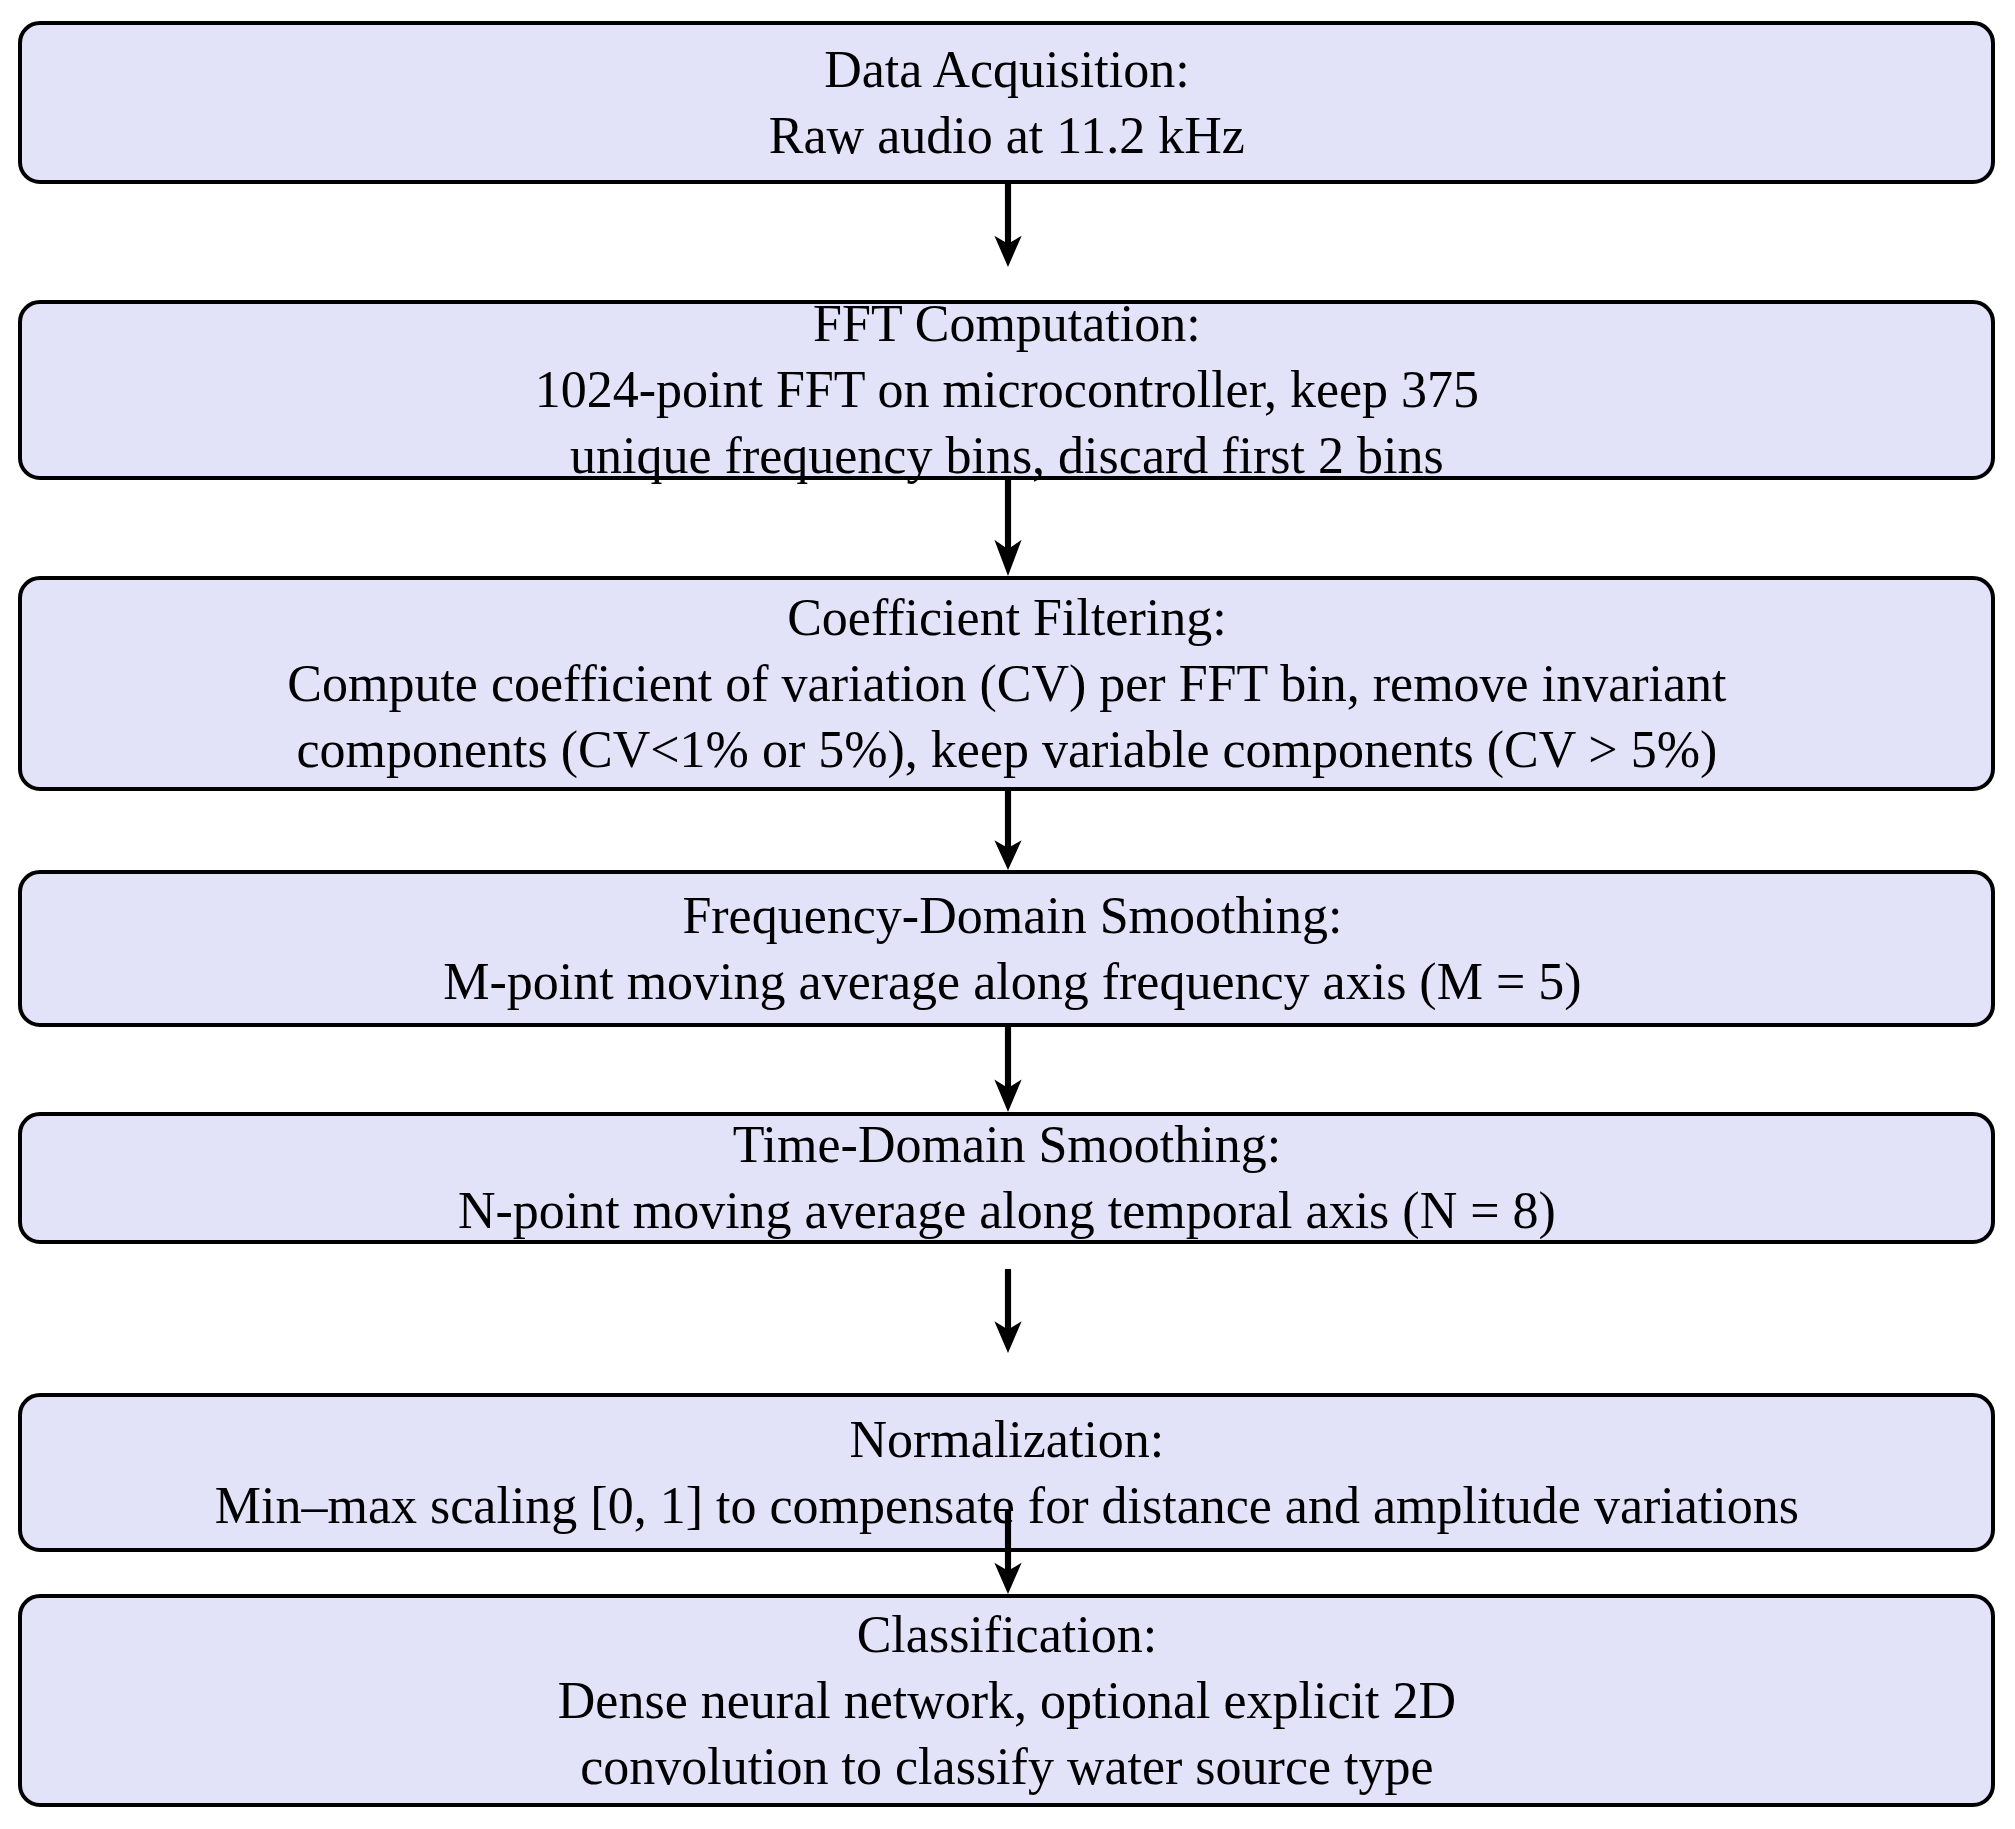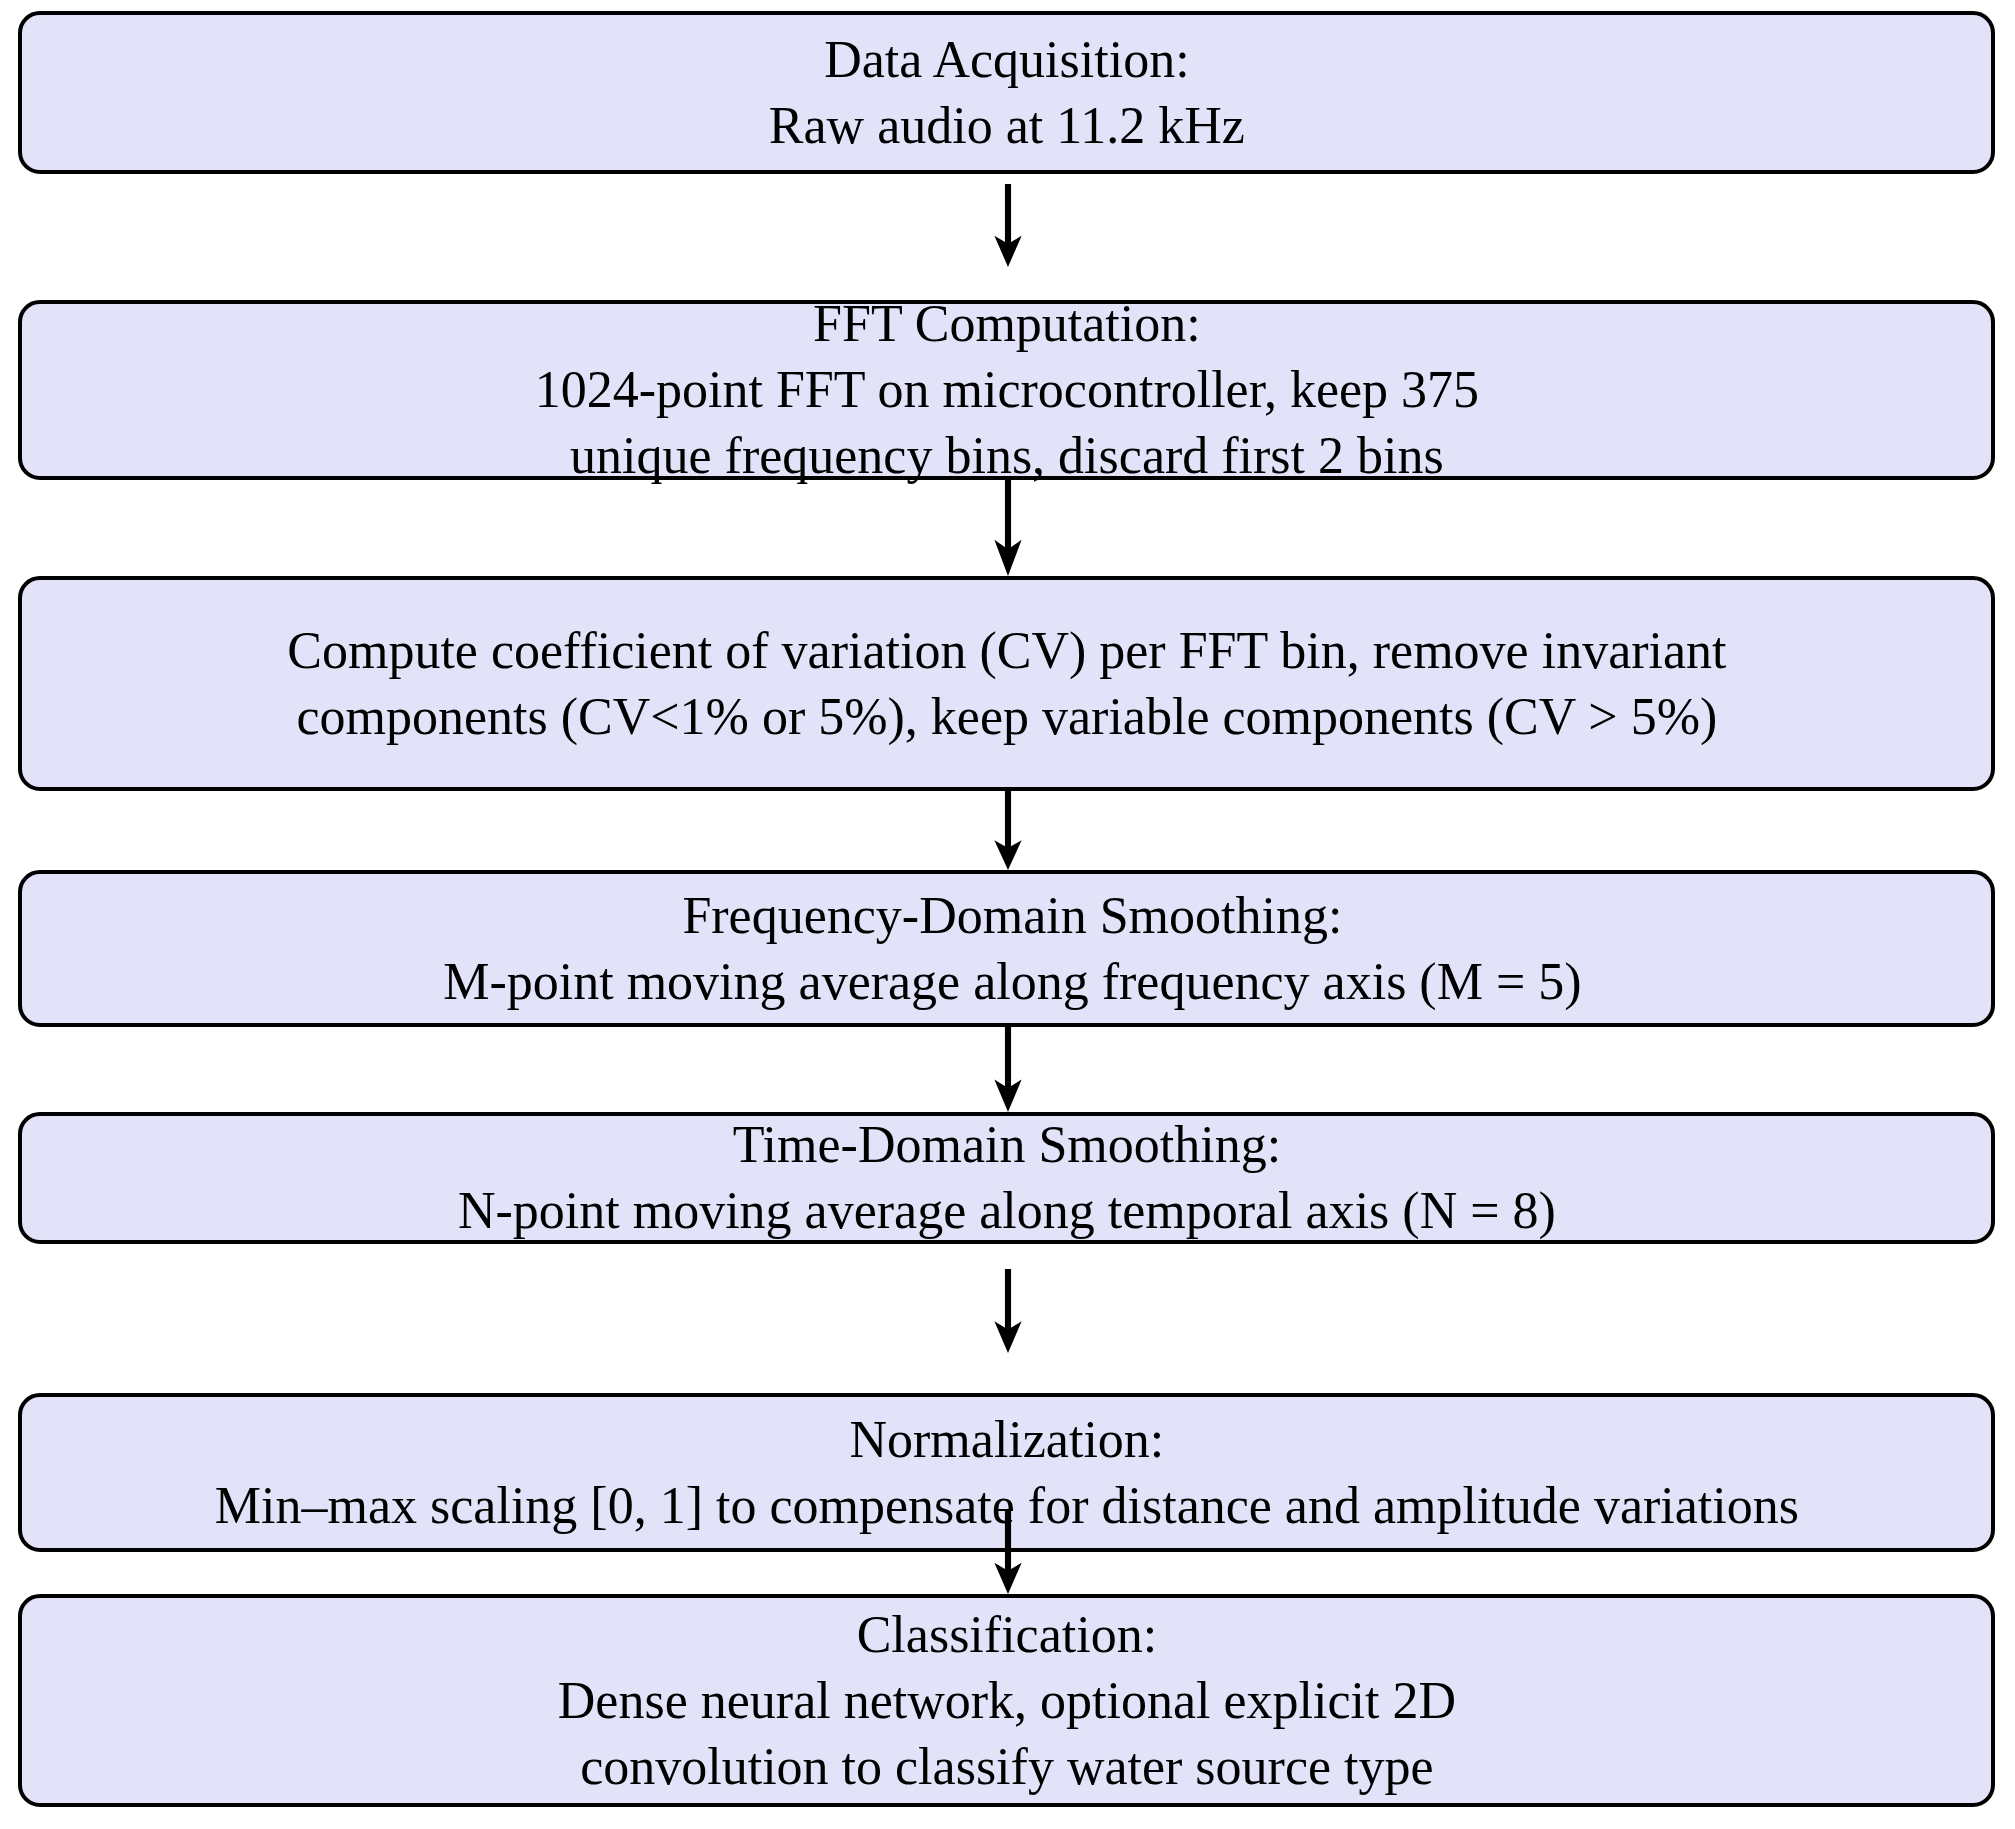--- a/index.html
+++ b/index.html
@@ -41,21 +41,21 @@
   .arrow {
     position: absolute;
     left: 993px;
     width: 30px;
     display: block;
   }
   .arrow line { stroke: var(--arrow-color, #000000); stroke-width: 9; }
   .arrow path { fill: var(--arrow-color, #000000); }
 
   
-  .n0 { top: 11px;   height: 163px; }
+  .n0 { top: 21px;   height: 163px; }
   .n1 { top: 268px;  height: 180px; margin-top: 32px; }
   .n2 { top: 576px;  height: 215px; }
   .n3 { top: 870px; height: 157px; padding-left: 11px; }
   .n4 { top: 1112px; height: 132px; }
   .n5 { top: 1353px; height: 159px; margin-top: 40px; }
   .n6 { top: 1594px; height: 213px; }
   .a0 { top: 184px;  height: 83px; }
   .a1 { top: 480px;  height: 96px; }
   .a2 { top: 791px; height: 79px; }
   .a3 { top: 1026px; height: 86px; }
@@ -82,20 +82,21 @@
     <div class="line">1024-point FFT on microcontroller, keep 375</div>
     <div class="line">unique frequency bins, discard first 2 bins</div>
   </div>
 
   <svg class="arrow a1" viewBox="0 0 44 122" preserveAspectRatio="none">
     <line x1="22" y1="0" x2="22" y2="90"></line>
     <path d="M2 76 L22 88 L42 76 L22 122 Z"></path>
   </svg>
 
   <div class="node n2">
+    <div class="line">Coefficient Filtering:</div>
     <div class="line">Compute coefficient of variation (CV) per FFT bin, remove invariant</div>
     <div class="line">components (CV&lt;1% or 5%), keep variable components (CV &gt; 5%)</div>
   </div>
 
   <svg class="arrow a2" viewBox="0 0 44 122" preserveAspectRatio="none">
     <line x1="22" y1="0" x2="22" y2="90"></line>
     <path d="M2 76 L22 88 L42 76 L22 122 Z"></path>
   </svg>
 
   <div class="node n3">

